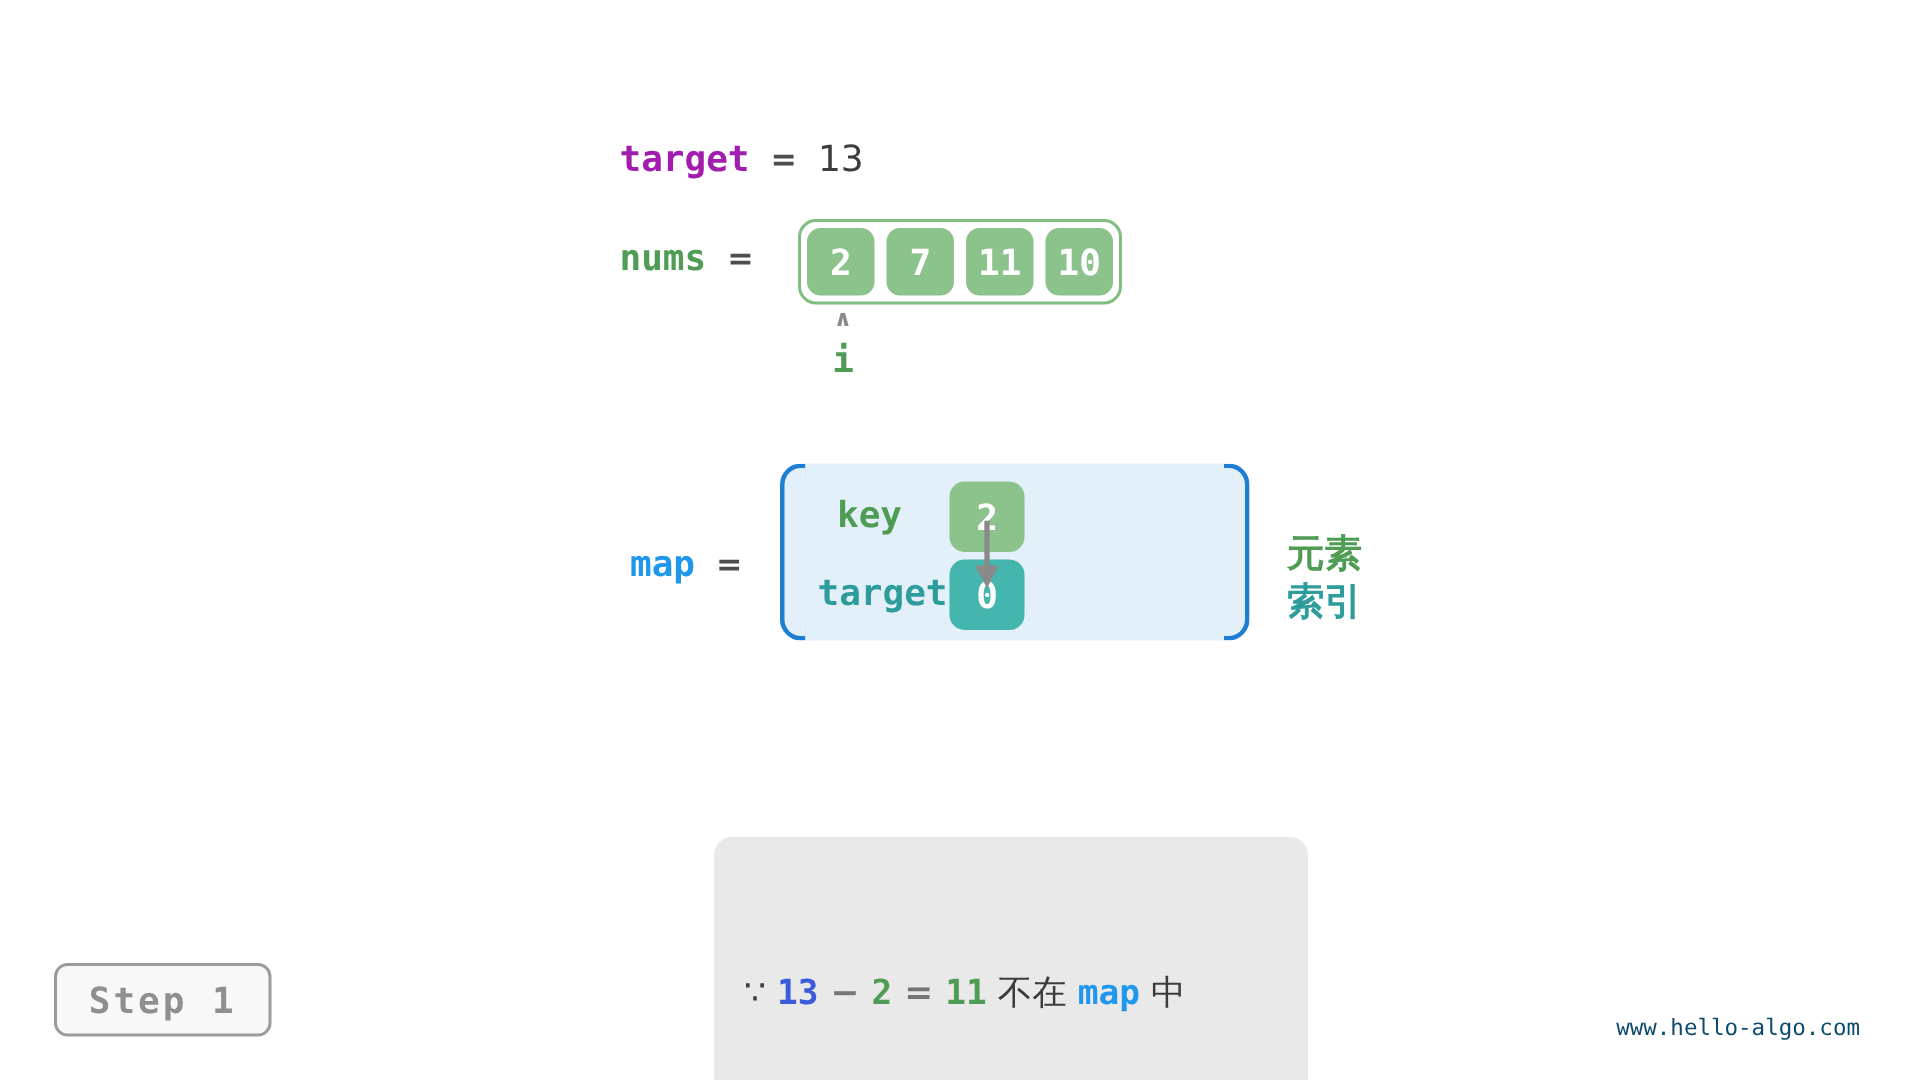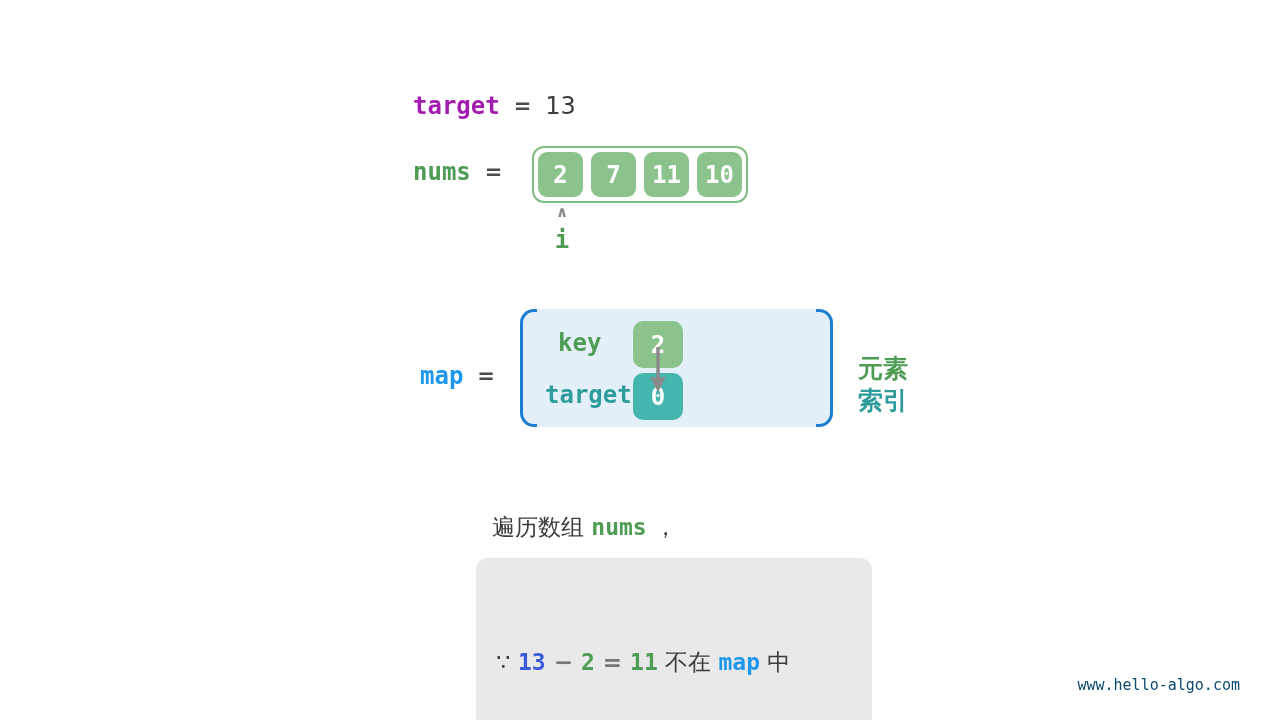--- a/index.html
+++ b/index.html
@@ -135,23 +135,23 @@
     <div class="kv-cell value-cell">0</div>
     <svg class="kv-arrow" width="24" height="46" viewBox="0 0 24 46">
       <line x1="12" y1="0" x2="12" y2="33" stroke="#8a8a8a" stroke-width="3.5"></line>
       <polygon points="4,30 20,30 12,45" fill="#8a8a8a"></polygon>
     </svg>
   </div>
 
   <div class="abs label-element">元素</div>
   <div class="abs label-index">索引</div>
 
-  <div class="abs caption"><span class="seg-dark">遍历数组 </span><span class="seg-code-green">nums</span><span class="seg-dark"> ，</span></div>
 
   <div class="abs note-box">
     <div><span class="seg-dark">∵ </span><span class="seg-code-blue">13</span><span class="seg-op"> − </span><span class="seg-code-green">2</span><span class="seg-op"> = </span><span class="seg-code-green">11</span><span class="seg-dark"> 不在 </span><span class="seg-code-azure">map</span><span class="seg-dark"> 中</span></div>
     
   </div>
 
+  <div class="abs step-badge mono">Step 1</div>
 
   <div class="abs watermark">www.hello-algo.com</div>
 
 </div>
 
 </body></html>

